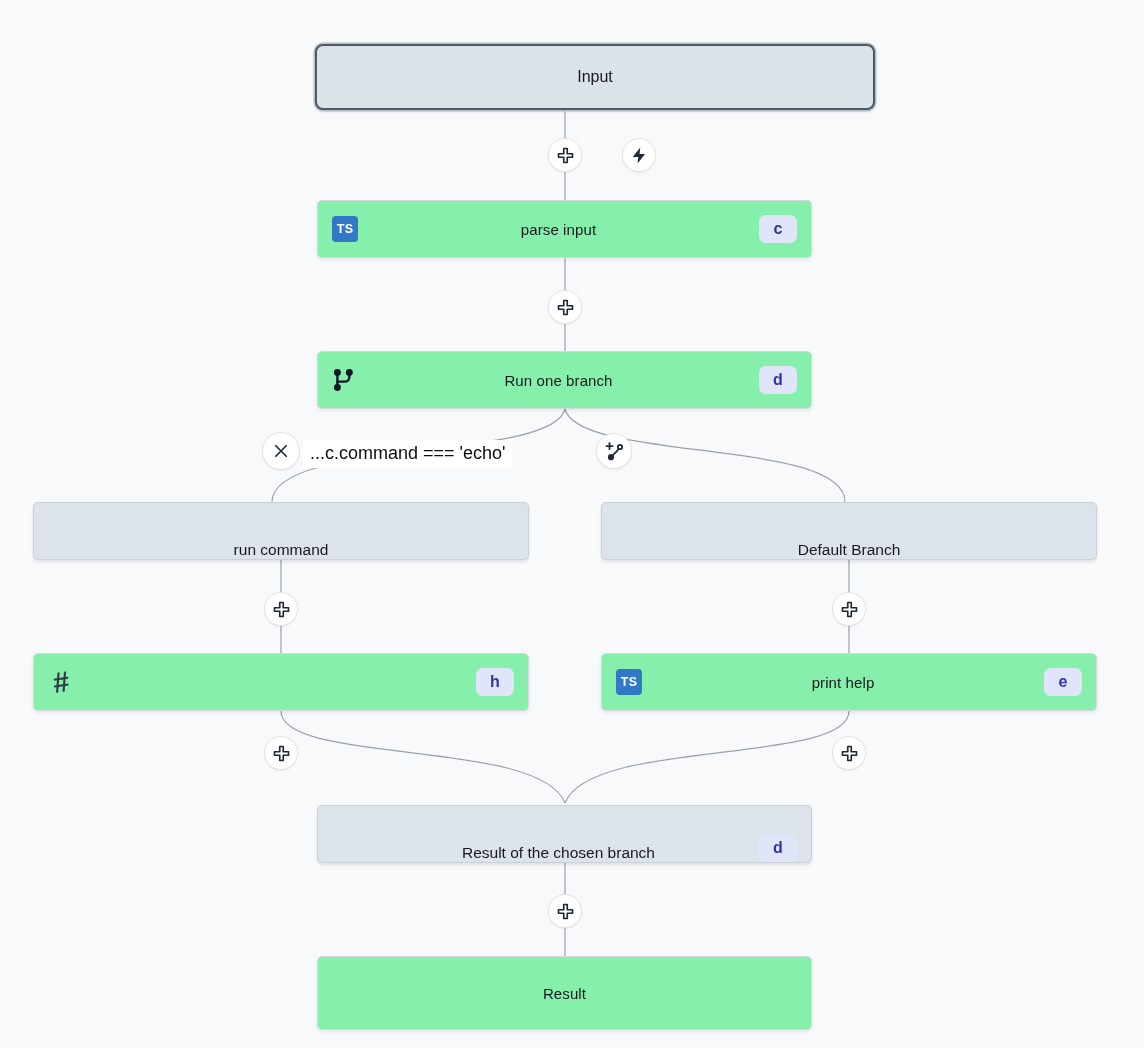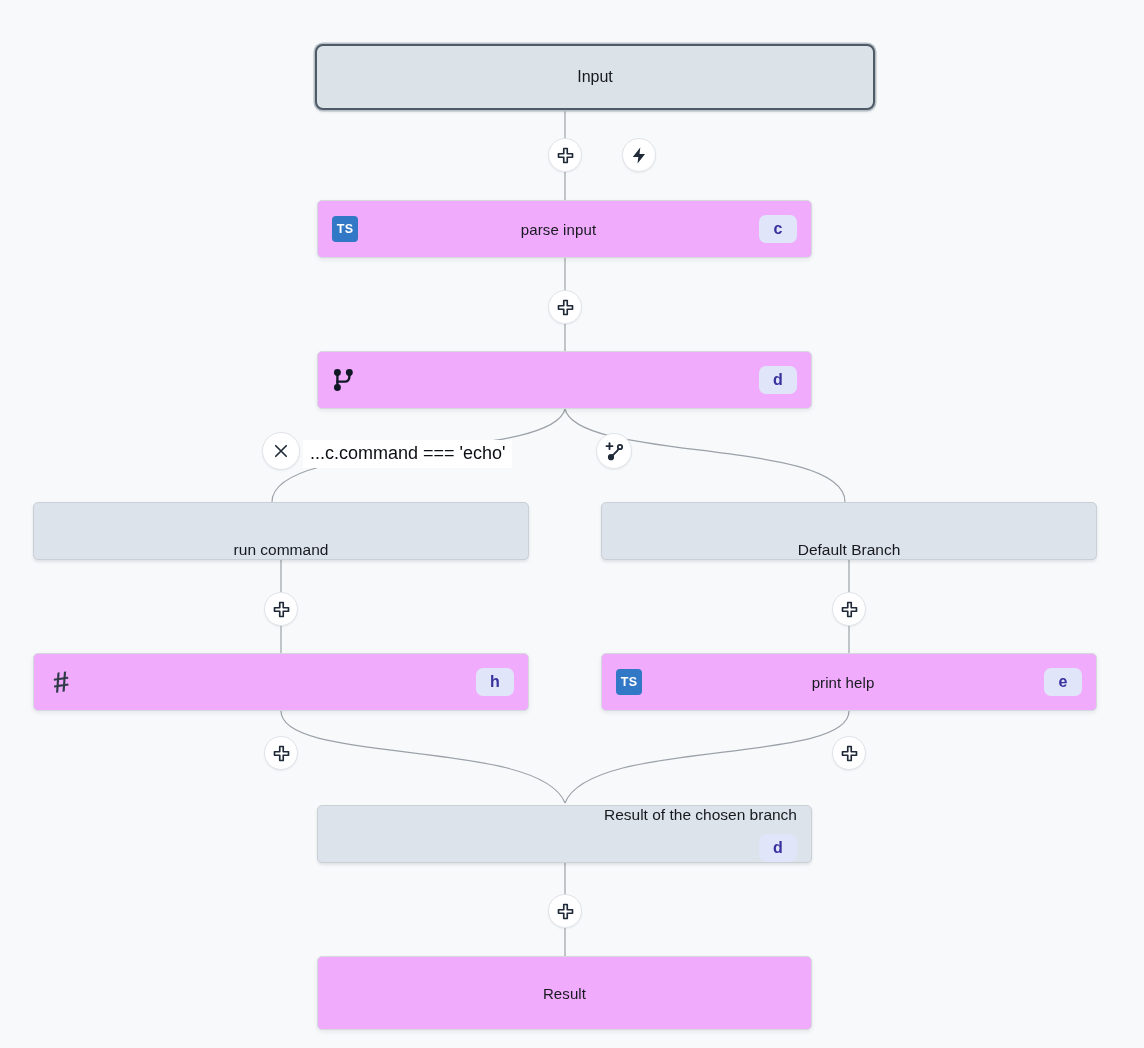--- a/index.html
+++ b/index.html
@@ -2,21 +2,21 @@
 <html><head>
 <meta charset="utf-8">
 <style>
   html,body{margin:0;padding:0;}
   body{font-family:"Liberation Sans","DejaVu Sans",sans-serif;background:#f8f9fb;}
   .canvas{position:relative;width:1144px;height:1048px;background:#f8f9fb;overflow:hidden;}
   svg.edges{position:absolute;left:0;top:0;z-index:0;pointer-events:none;}
 
   
   .node{
-    position:absolute;height:58px;background:#f0abfc;
+    position:absolute;height:58px;background:#86efac;
     border:1px solid #d5d9de;border-radius:5px;
     box-shadow:0 2px 4px rgba(15,23,42,.08);
     display:flex;align-items:center;justify-content:space-between;
     padding:0 14px;box-sizing:border-box;z-index:2;cursor:pointer;
   }
   .node .label{
     flex:1;text-align:center;font-size:15px;color:#16191d;letter-spacing:.1px;
   }
   
   .branch-box{
@@ -120,20 +120,21 @@
   <div class="node" style="left:317px;top:351px;width:495px;">
     <span class="gb-icon">
       <svg width="26" height="26" viewBox="0 0 24 24" fill="none" stroke="#111827" stroke-width="2.2" stroke-linecap="round" stroke-linejoin="round">
         <circle cx="5" cy="5" r="2.1" fill="#111827"></circle>
         <circle cx="5" cy="19" r="2.1" fill="#111827"></circle>
         <circle cx="16" cy="5" r="2.1" fill="#111827"></circle>
         <path d="M5 7.5v9"></path>
         <path d="M5 13.5h7a4 4 0 0 0 4-4V7.5"></path>
       </svg>
     </span>
+    <span class="label">Run one branch</span>
     <span class="badge">d</span>
   </div>
 
   <div class="circle-btn lg" style="left:262px;top:432px;">
     <svg width="18" height="18" viewBox="0 0 24 24">
       <path d="M5 5 19 19 M19 5 5 19" stroke="#1f2937" stroke-width="2.2" stroke-linecap="round"></path>
     </svg>
   </div>
   <div class="cond-label" style="left:303px;top:440px;">...c.command === 'echo'</div>
   <div class="circle-btn md" style="left:596px;top:433px;">
@@ -182,21 +183,21 @@
     <span class="label">print help</span>
     <span class="badge">e</span>
   </div>
 
   <div class="circle-btn" style="left:832px;top:736px;">
     <svg width="21" height="21" viewBox="0 0 24 24">
       <path d="M10 4h4v6h6v4h-6v6h-4v-6H4v-4h6z" fill="#ffffff" stroke="#1f2937" stroke-width="1.9" stroke-linejoin="round"></path>
     </svg>
   </div>
 
-  <div class="branch-box" style="left:317px;top:805px;width:495px;flex-direction:column;">
+  <div class="branch-box" style="left:317px;top:805px;width:495px;">
     <span class="spacer-l"></span>
     <span class="label">Result of the chosen branch</span>
     <span class="badge">d</span>
   </div>
 
   <div class="circle-btn" style="left:548px;top:894px;">
     <svg width="21" height="21" viewBox="0 0 24 24">
       <path d="M10 4h4v6h6v4h-6v6h-4v-6H4v-4h6z" fill="#ffffff" stroke="#1f2937" stroke-width="1.9" stroke-linejoin="round"></path>
     </svg>
   </div>

